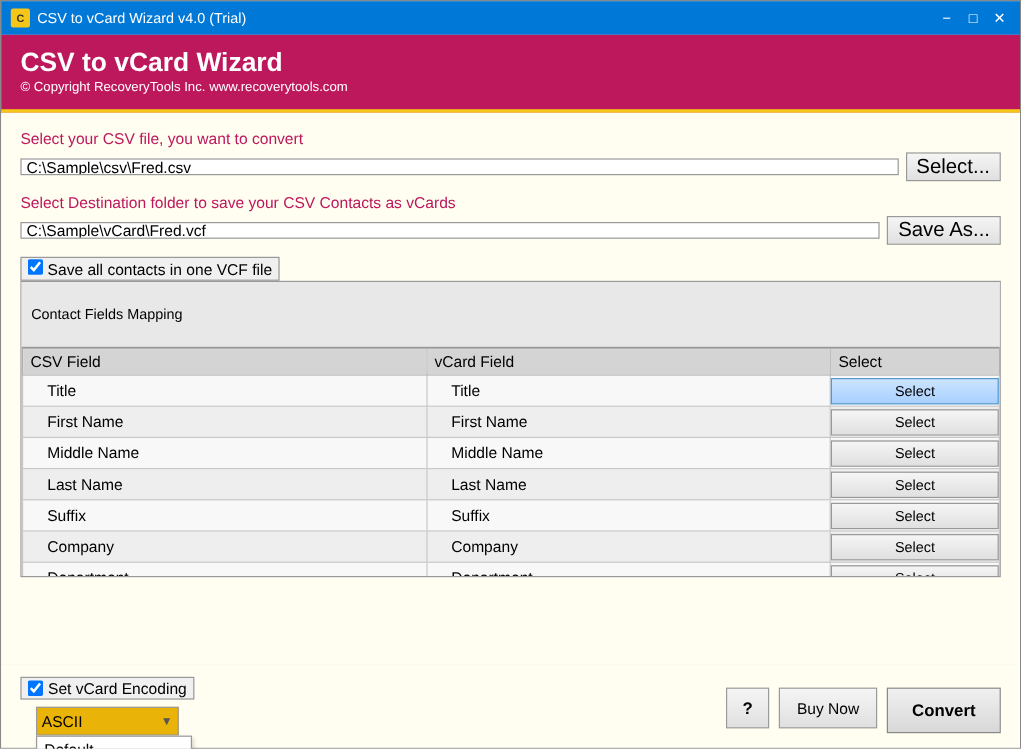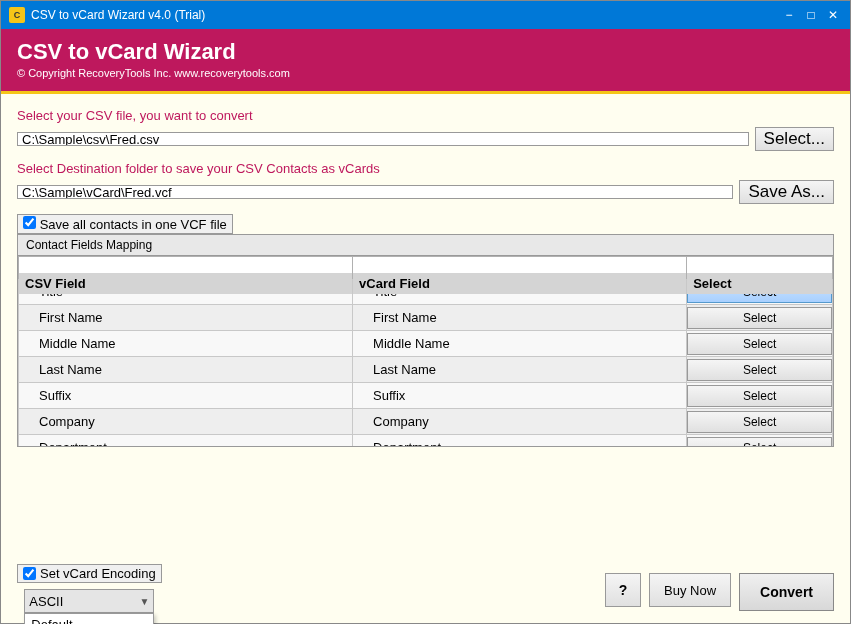--- a/index.html
+++ b/index.html
@@ -125,41 +125,41 @@
     }
 
     
     .mapping-section {
       border: 1px solid #999;
       background: white;
       margin-bottom: 8px;
     }
     .mapping-title {
       border-bottom: 1px solid #999;
-      padding: 3px 8px;
+      padding: 20px 8px;
       background: #e8e8e8;
       font-size: 12px;
     }
     .mapping-table-container {
       max-height: 190px;
       overflow-y: auto;
       overflow-x: hidden;
     }
     .mapping-table {
       width: 100%;
       border-collapse: collapse;
     }
     .mapping-table th {
       background: #d4d4d4;
       border: 1px solid #b0b0b0;
       padding: 3px 6px;
       text-align: left;
-      font-weight: bold;
+      font-weight: normal;
       position: sticky;
-      top: 16px;
+      top: 0;
     }
     .mapping-table td {
       border: 1px solid #c8c8c8;
       padding: 3px 20px;
       height: 26px;
     }
     .mapping-table tr:nth-child(odd) td { background: #f8f8f8; }
     .mapping-table tr:nth-child(even) td { background: #eeeeee; }
     .select-btn {
       width: 100%;
@@ -198,24 +198,24 @@
       cursor: pointer;
       display: flex;
       align-items: center;
       gap: 4px;
     }
 
     .encoding-dropdown-wrapper {
       position: relative;
     }
     .encoding-select-display {
-      width: 130px;
+      width: 119px;
       height: 24px;
       border: 1px solid #999;
-      background: #e5e5e5;
+      background: #eab308;
       padding: 0 4px;
       display: flex;
       align-items: center;
       justify-content: space-between;
       cursor: pointer;
     }
     .encoding-select-display .arrow {
       font-size: 10px;
       color: #555;
     }

